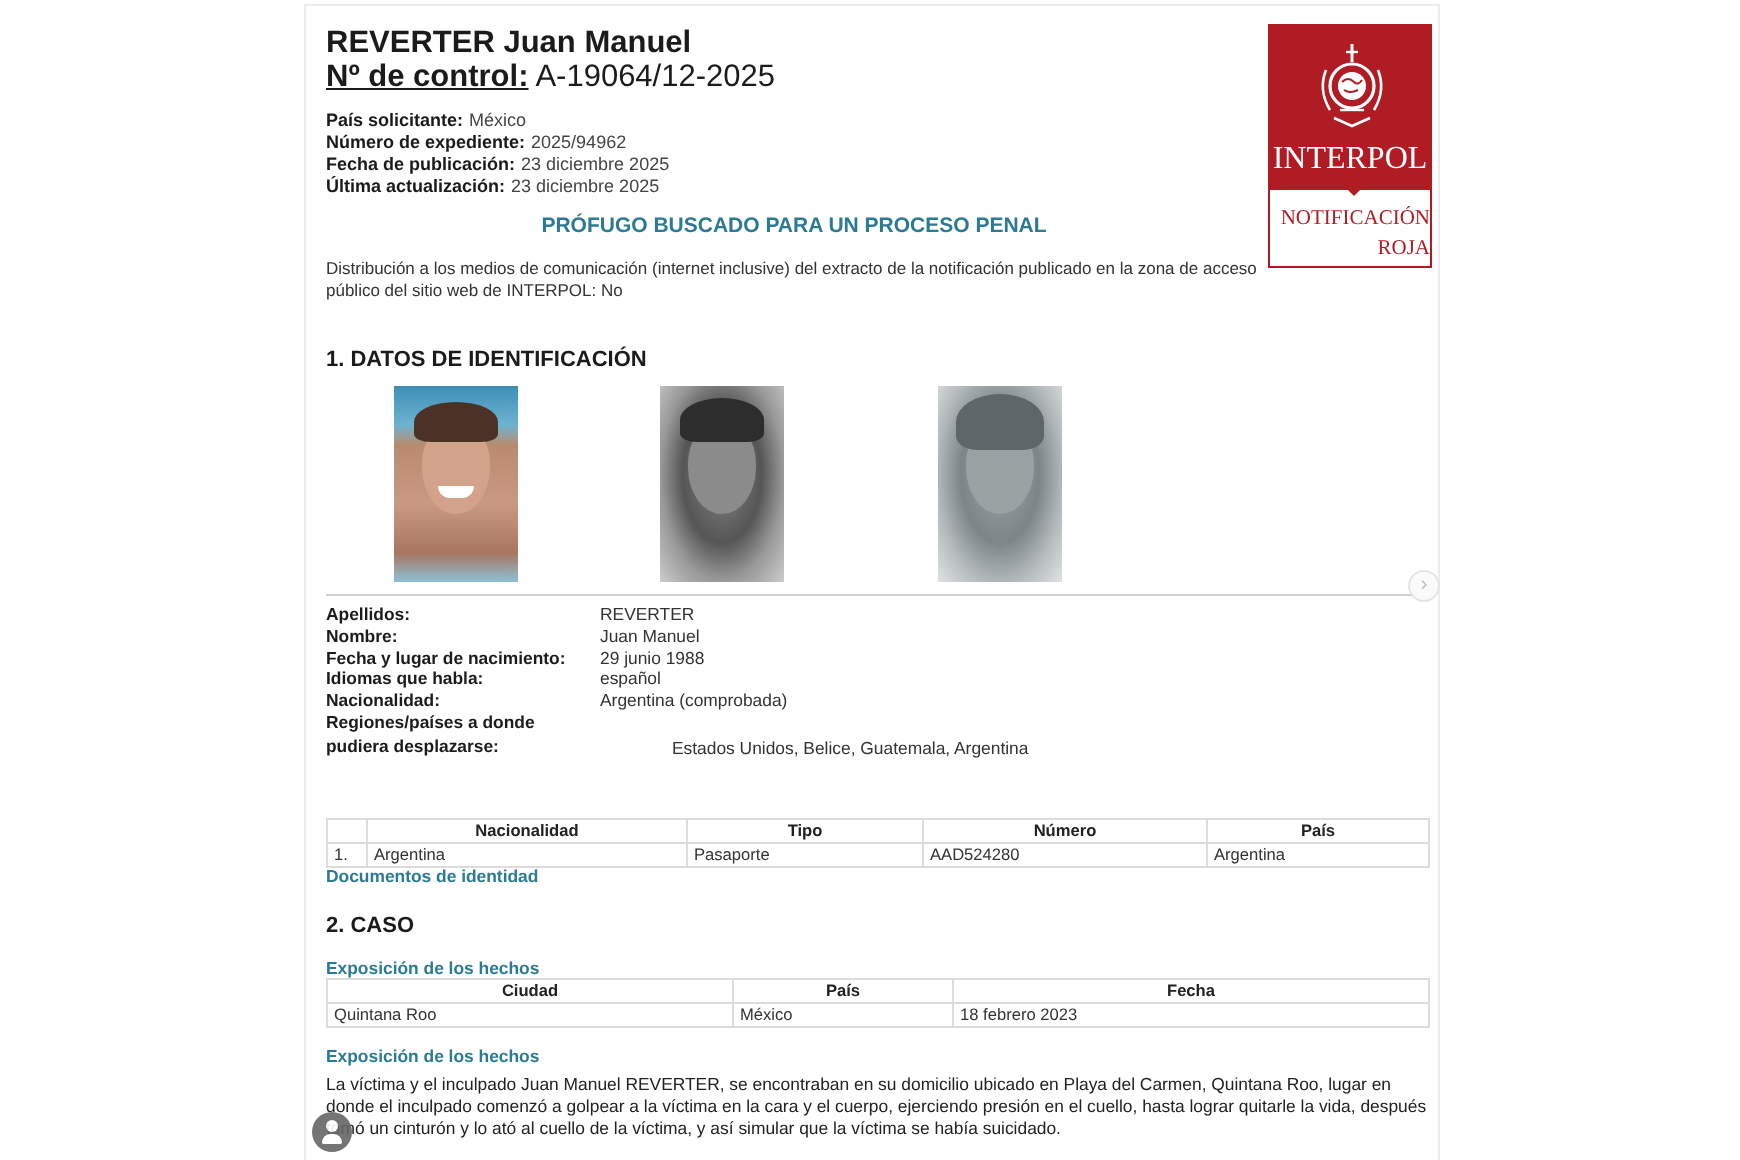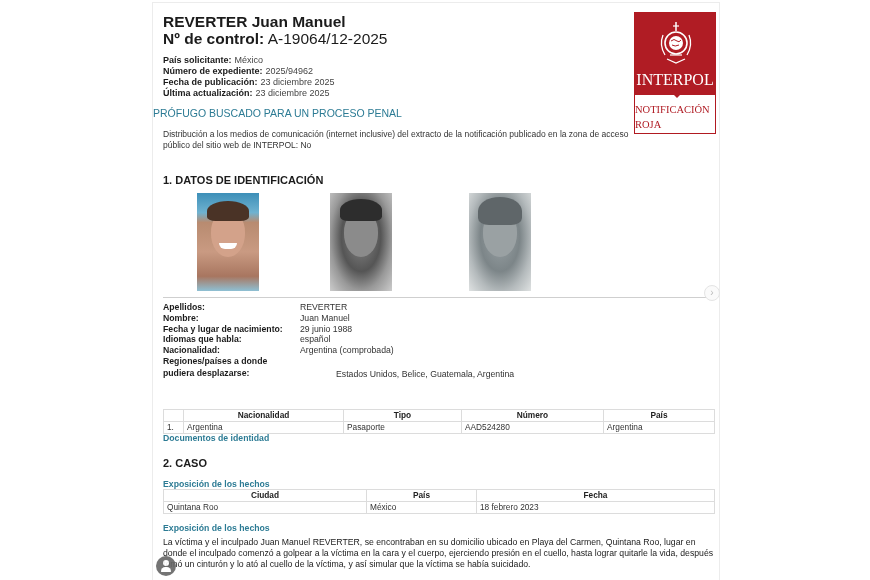--- a/index.html
+++ b/index.html
@@ -4,34 +4,34 @@
   <style>
     * { box-sizing: border-box; margin: 0; padding: 0; }
     html, body { width: 870px; height: 580px; background: #ffffff; overflow: hidden; }
     body { font-family: "Liberation Sans", sans-serif; color: #1a1a1a; position: relative; }
     .page {
       position: absolute; left: 152px; top: 2px; width: 568px; height: 590px;
       background: #fff; border: 1px solid #ececec; border-bottom: none;
     }
     .title { position: absolute; left: 10px; top: 10px; font-size: 15.5px; font-weight: bold; color: #1b1b1b; line-height: 18px; }
     .control { position: absolute; left: 10px; top: 27px; font-size: 15.5px; color: #1b1b1b; line-height: 18px; }
-    .control b { font-weight: bold; }
+    .control b { font-weight: bold; text-decoration: underline; }
     .meta { position: absolute; left: 10px; top: 52px; font-size: 9px; line-height: 11px; }
     .meta-row b { font-weight: bold; }
     .meta-row span.v { color: #444; margin-left: 3px; }
     .logo {
       position: absolute; left: 481px; top: 9px; width: 82px; height: 122px;
       border: 1px solid #b11a21; background: #fff;
     }
     .logo-top { height: 82px; background: #b01c24; position: relative; text-align: center; }
     .logo-emblem { position: absolute; left: 22px; top: 8px; width: 38px; height: 44px; }
     .logo-word { position: absolute; left: 0; right: 0; top: 58px; color: #fff; font-family: "Liberation Serif", serif; font-size: 16px; letter-spacing: 0px; }
     .logo-notch { position: absolute; left: 37px; top: 80px; width: 0; height: 0; border-left: 5px solid transparent; border-right: 5px solid transparent; border-top: 5px solid #b01c24; }
-    .logo-sub { text-align: left; color: #b01c24; font-family: "Liberation Serif", serif; font-size: 10.5px; line-height: 15px; padding-top: 7px; }
-    .wanted { position: absolute; left: 0; width: 488px; top: 104px; text-align: left; color: #2c7b94; font-size: 10.5px; font-weight: normal; }
+    .logo-sub { text-align: right; color: #b01c24; font-family: "Liberation Serif", serif; font-size: 10.5px; line-height: 15px; padding-top: 7px; }
+    .wanted { position: absolute; left: 0; width: 488px; top: 104px; text-align: center; color: #2c7b94; font-size: 10.5px; font-weight: bold; }
     .dist { position: absolute; left: 10px; top: 126px; width: 470px; font-size: 8.5px; line-height: 11px; color: #333; }
     .sec { position: absolute; left: 10px; font-size: 11px; font-weight: bold; color: #1b1b1b; }
     .photo { position: absolute; top: 190px; width: 62px; height: 98px; overflow: hidden; }
     .ph1 { left: 44px; background: linear-gradient(180deg, #3d8fb8 0%, #6fb2d0 20%, #b88b70 30%, #c99a82 60%, #a87660 85%, #8ec0d4 100%); }
     .ph2 { left: 177px; background: radial-gradient(ellipse at 50% 45%, #888 0%, #555 45%, #999 70%, #ccc 100%); }
     .ph3 { left: 316px; background: radial-gradient(ellipse at 50% 45%, #9ba3a6 0%, #7c8588 45%, #b4babc 72%, #dfe2e2 100%); }
     .face { position: absolute; left: 14px; top: 18px; width: 34px; height: 46px; border-radius: 45% 45% 50% 50%; }
     .ph1 .face { background: #d3a28a; }
     .ph1 .hair { position: absolute; left: 10px; top: 8px; width: 42px; height: 20px; border-radius: 50% 50% 20% 20%; background: #4a3326; }
     .ph2 .face { background: #8b8b8b; }

